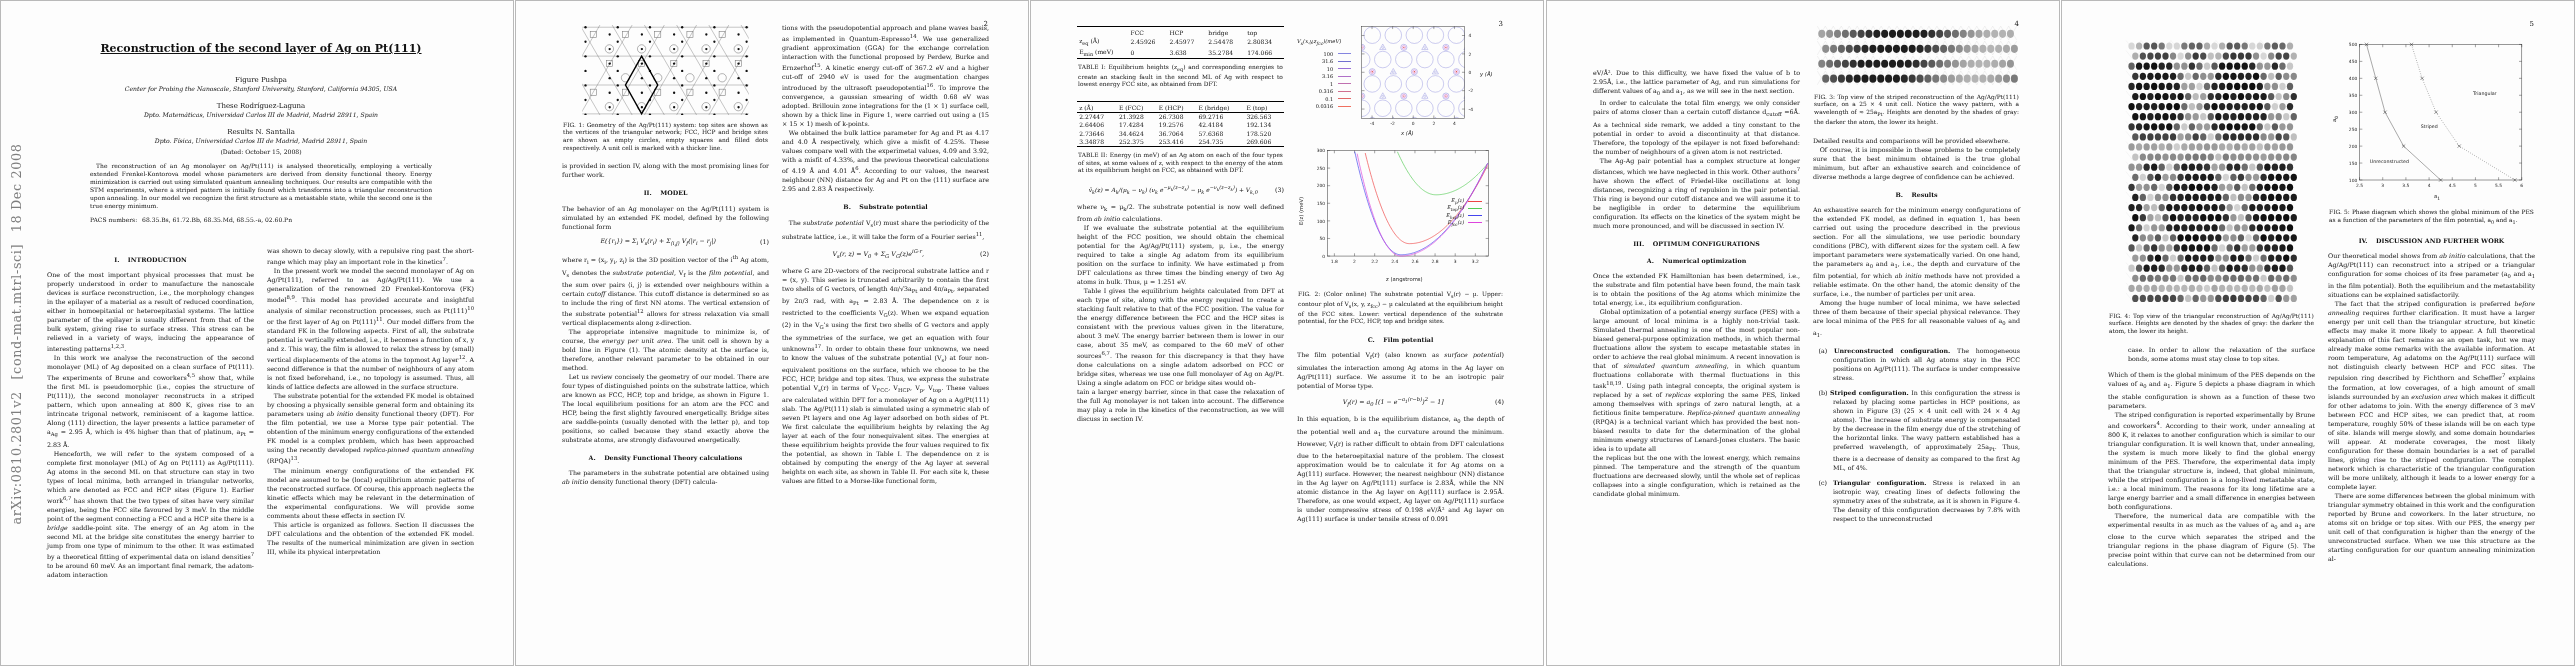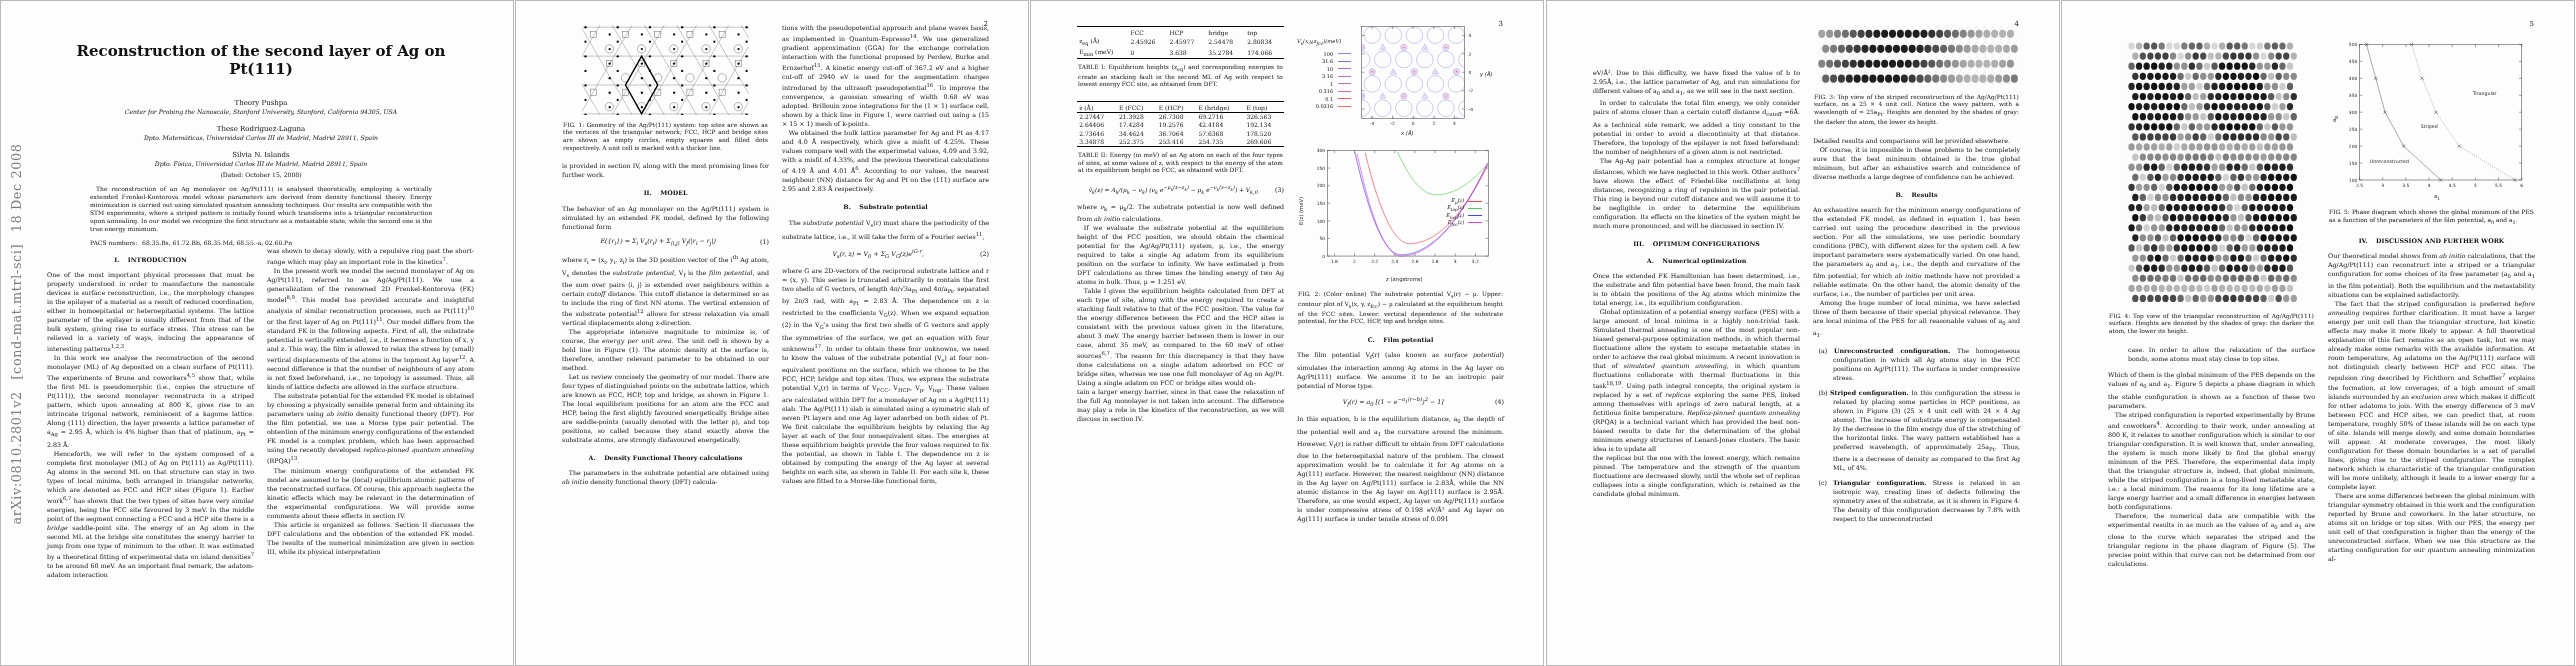--- a/index.html
+++ b/index.html
@@ -4,21 +4,21 @@
 <style>
   html,body{margin:0;padding:0;background:#ffffff;}
   body{width:2576px;height:667px;position:relative;font-family:"DejaVu Serif","Liberation Serif",serif;color:#111;}
   .page{position:absolute;top:0;height:666px;width:514px;background:#fdfdfd;border:0.6px solid #b9b9b9;box-sizing:border-box;overflow:hidden;}
   #pg1{left:0;} #pg2{left:515px;} #pg3{left:1030px;} #pg4{left:1546px;} #pg5{left:2061px;}
   .pgno{position:absolute;top:19px;right:40px;font-size:7px;}
   .stamp{position:absolute;left:9px;top:50%;transform:translateY(-50%) rotate(180deg);writing-mode:vertical-rl;
          font-size:12.8px;color:#7e7e7e;letter-spacing:0.6px;white-space:nowrap;z-index:5;}
   
   .hdr{position:absolute;top:41px;left:46px;width:428px;text-align:center;}
-  .title{font-size:15px;font-weight:bold;margin:0 0 21px;}
+  .title{font-size:11px;font-weight:bold;margin:0 0 21px;text-decoration:underline;}
   .aname{font-size:7px;margin-top:9px;}
   .affil{font-size:6.1px;font-style:italic;margin-top:1.1px;line-height:7.8px;}
   .dated{font-size:6.1px;margin-top:3.3px;}
   .abstract{font-size:6px;line-height:8px;text-align:justify;width:342px;margin:6.7px auto 0;text-indent:6.1px;}
   .pacs{font-size:6px;text-align:left;width:342px;margin:6.7px auto 0;}
   
   .col{position:absolute;width:207px;}
   .c1{left:46px;} .c2{left:266px;}
   .colsA{top:245px;height:416px;} .colsB{top:22px;height:639px;}
   p.b{margin:0;font-size:6.3px;line-height:9px;text-align:justify;text-indent:6.7px;}
@@ -51,25 +51,25 @@
   svg{overflow:visible;}
 </style>
 </head>
 <body>
 
 <aside class="stamp">arXiv:0810.2801v2  [cond-mat.mtrl-sci]  18 Dec 2008</aside>
 
 <section class="page" id="pg1">
   <div class="hdr">
     <div class="title">Reconstruction of the second layer of Ag on Pt(111)</div>
-    <div class="aname">Theory Pushpa</div>
+    <div class="aname">Figure Pushpa</div>
     <div class="affil">Center for Probing the Nanoscale, Stanford University, Stanford, California 94305, USA</div>
     <div class="aname">These Rodríguez-Laguna</div>
     <div class="affil">Dpto. Matemáticas, Universidad Carlos III de Madrid, Madrid 28911, Spain</div>
-    <div class="aname">Silvia N. Islands</div>
+    <div class="aname">Results N. Santalla</div>
     <div class="affil">Dpto. Física, Universidad Carlos III de Madrid, Madrid 28911, Spain</div>
     <div class="dated">(Dated: October 15, 2008)</div>
     <div class="abstract">The reconstruction of an Ag monolayer on Ag/Pt(111) is analysed theoretically, employing a vertically extended Frenkel-Kontorova model whose parameters are derived from density functional theory. Energy minimization is carried out using simulated quantum annealing techniques. Our results are compatible with the STM experiments, where a striped pattern is initially found which transforms into a triangular reconstruction upon annealing. In our model we recognize the first structure as a metastable state, while the second one is the true energy minimum.</div>
     <div class="pacs">PACS numbers:  68.35.Bs, 61.72.Bb, 68.35.Md, 68.55.-a, 02.60.Pn</div>
   </div>
   <div class="col c1 colsA">
     <div class="sech">I.  INTRODUCTION</div>
     <p class="b ni">One of the most important physical processes that must be properly understood in order to manufacture the nanoscale devices is surface reconstruction, i.e., the morphology changes in the epilayer of a material as a result of reduced coordination, either in homoepitaxial or heteroepitaxial systems. The lattice parameter of the epilayer is usually different from that of the bulk system, giving rise to surface stress. This stress can be relieved in a variety of ways, inducing the appearance of interesting patterns<sup>1,2,3</sup>.</p>
     <p class="b">In this work we analyse the reconstruction of the second monolayer (ML) of Ag deposited on a clean surface of Pt(111). The experiments of Brune and coworkers<sup>4,5</sup> show that, while the first ML is pseudomorphic (i.e., copies the structure of Pt(111)), the second monolayer reconstructs in a striped pattern, which upon annealing at 800 K, gives rise to an intrincate trigonal network, reminiscent of a kagome lattice. Along (111) direction, the layer presents a lattice parameter of a<sub>Ag</sub> = 2.95 Å, which is 4% higher than that of platinum, a<sub>Pt</sub> = 2.83 Å.</p>
     <p class="b">Henceforth, we will refer to the system composed of a complete first monolayer (ML) of Ag on Pt(111) as Ag/Pt(111). Ag atoms in the second ML on that structure can stay in two types of local minima, both arranged in triangular networks, which are denoted as FCC and HCP sites (Figure 1). Earlier work<sup>6,7</sup> has shown that the two types of sites have very similar energies, being the FCC site favoured by 3 meV. In the middle point of the segment connecting a FCC and a HCP site there is a <i>bridge</i> saddle-point site. The energy of an Ag atom in the second ML at the bridge site constitutes the energy barrier to jump from one type of minimum to the other. It was estimated by a theoretical fitting of experimental data on island densities<sup>7</sup> to be around 60 meV. As an important final remark, the adatom-adatom interaction</p>

